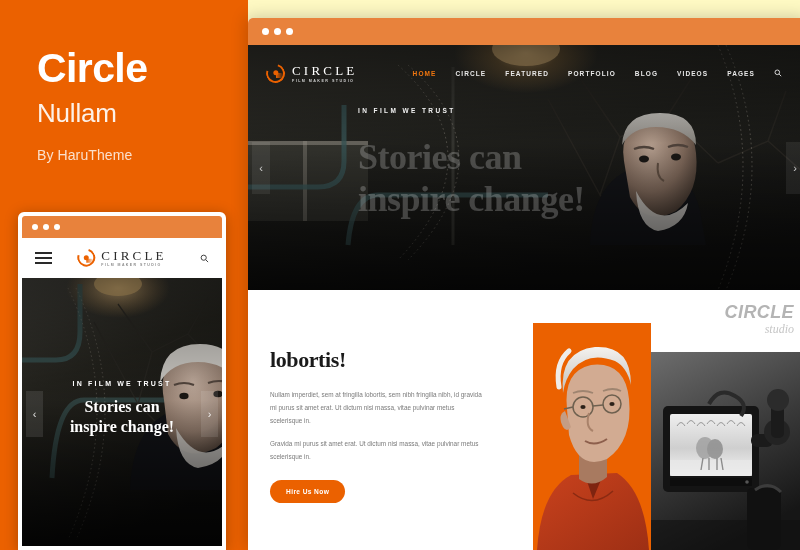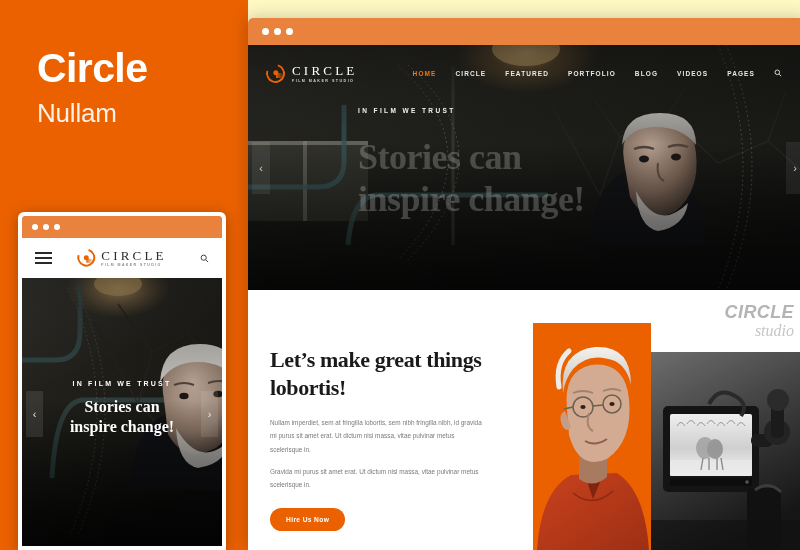--- a/index.html
+++ b/index.html
@@ -340,35 +340,36 @@
     font-weight: bold;
     letter-spacing: 0.4px;
     color: #b4b4b4;
     font-style: italic;
     font-family: "Liberation Sans", sans-serif;
   }
   .studio-wordmark .sw-sub {
     margin-top: 2px;
     font-family: "Liberation Serif", serif;
     font-style: italic;
-    font-size: 16px;
+    font-size: 12px;
     color: #c6c6c6;
   }
 
   .search-ico { display: block; }
 </style>
 </head>
 <body>
 
 <div id="stage">
 
   <div class="orange-panel">
     <div class="promo">
       <div class="promo-title">Circle</div>
       <div class="promo-sub">Nullam</div>
+      <div class="promo-by">By HaruTheme</div>
     </div>
   </div>
 
   <div class="desktop-mock">
 
     <div class="chrome-bar">
       <div class="chrome-dots">
         <i></i>
           <i></i>
           <i></i>
@@ -487,21 +488,20 @@
       </div>
 
       <div class="d-arrow left">‹</div>
       <div class="d-arrow right">›</div>
     </div>
 
     <div class="d-content">
 
       <div class="d-text">
         <h2 class="d-title">
-          <span style="display:block;">Let’s make great things</span>
           <span style="display:block;">lobortis!</span>
         </h2>
         <p class="d-para">Nullam imperdiet, sem at fringilla lobortis, sem nibh fringilla nibh, id gravida mi purus sit amet erat. Ut dictum nisi massa, vitae pulvinar metus scelerisque in.</p>
         <p class="d-para">Gravida mi purus sit amet erat. Ut dictum nisi massa, vitae pulvinar metus scelerisque in.</p>
         <button class="d-cta">Hire Us Now</button>
       </div>
 
       <div class="d-gallery">
 
         <div class="studio-wordmark">

